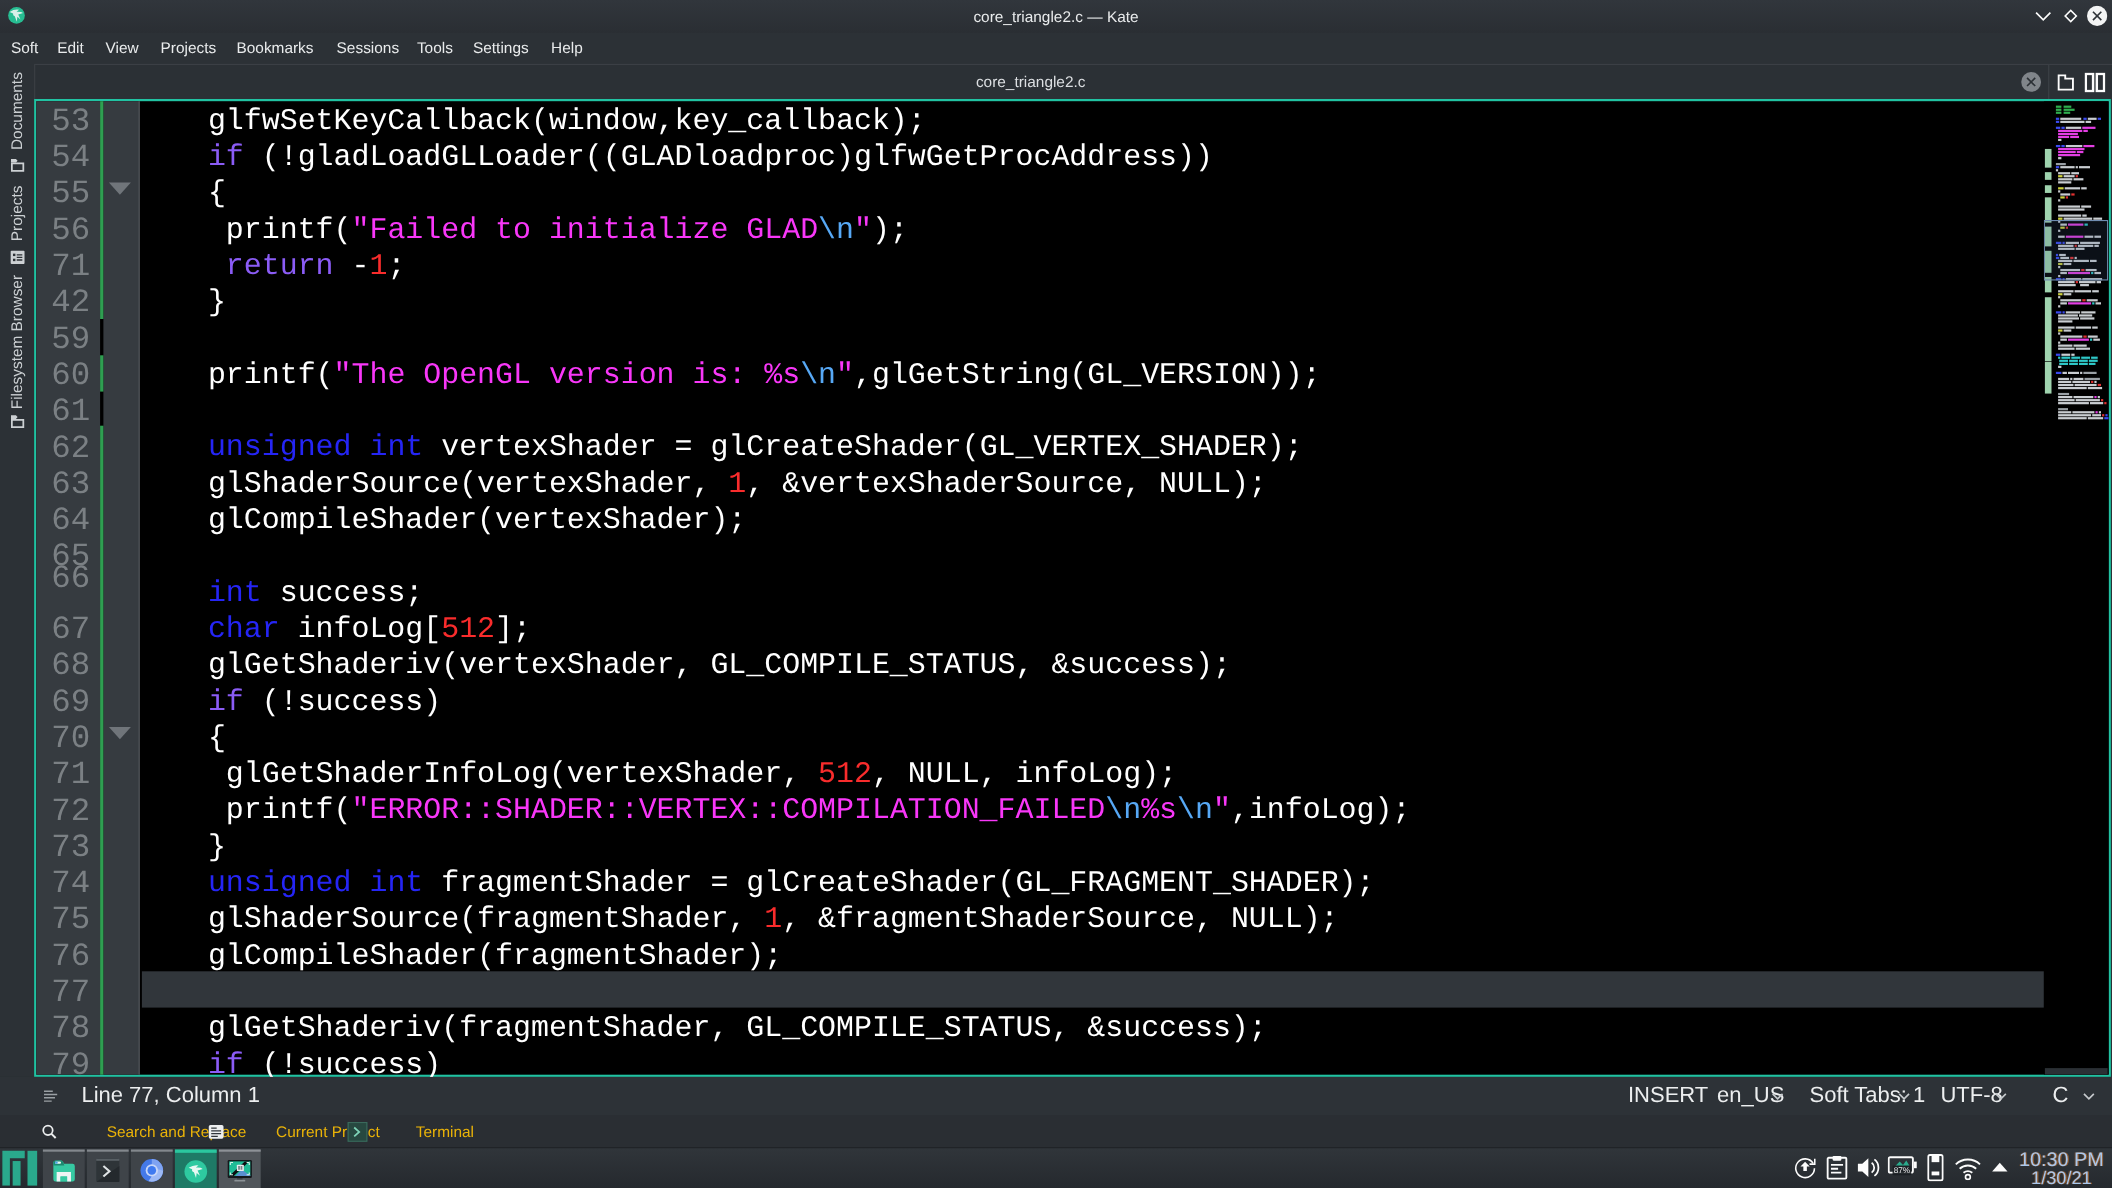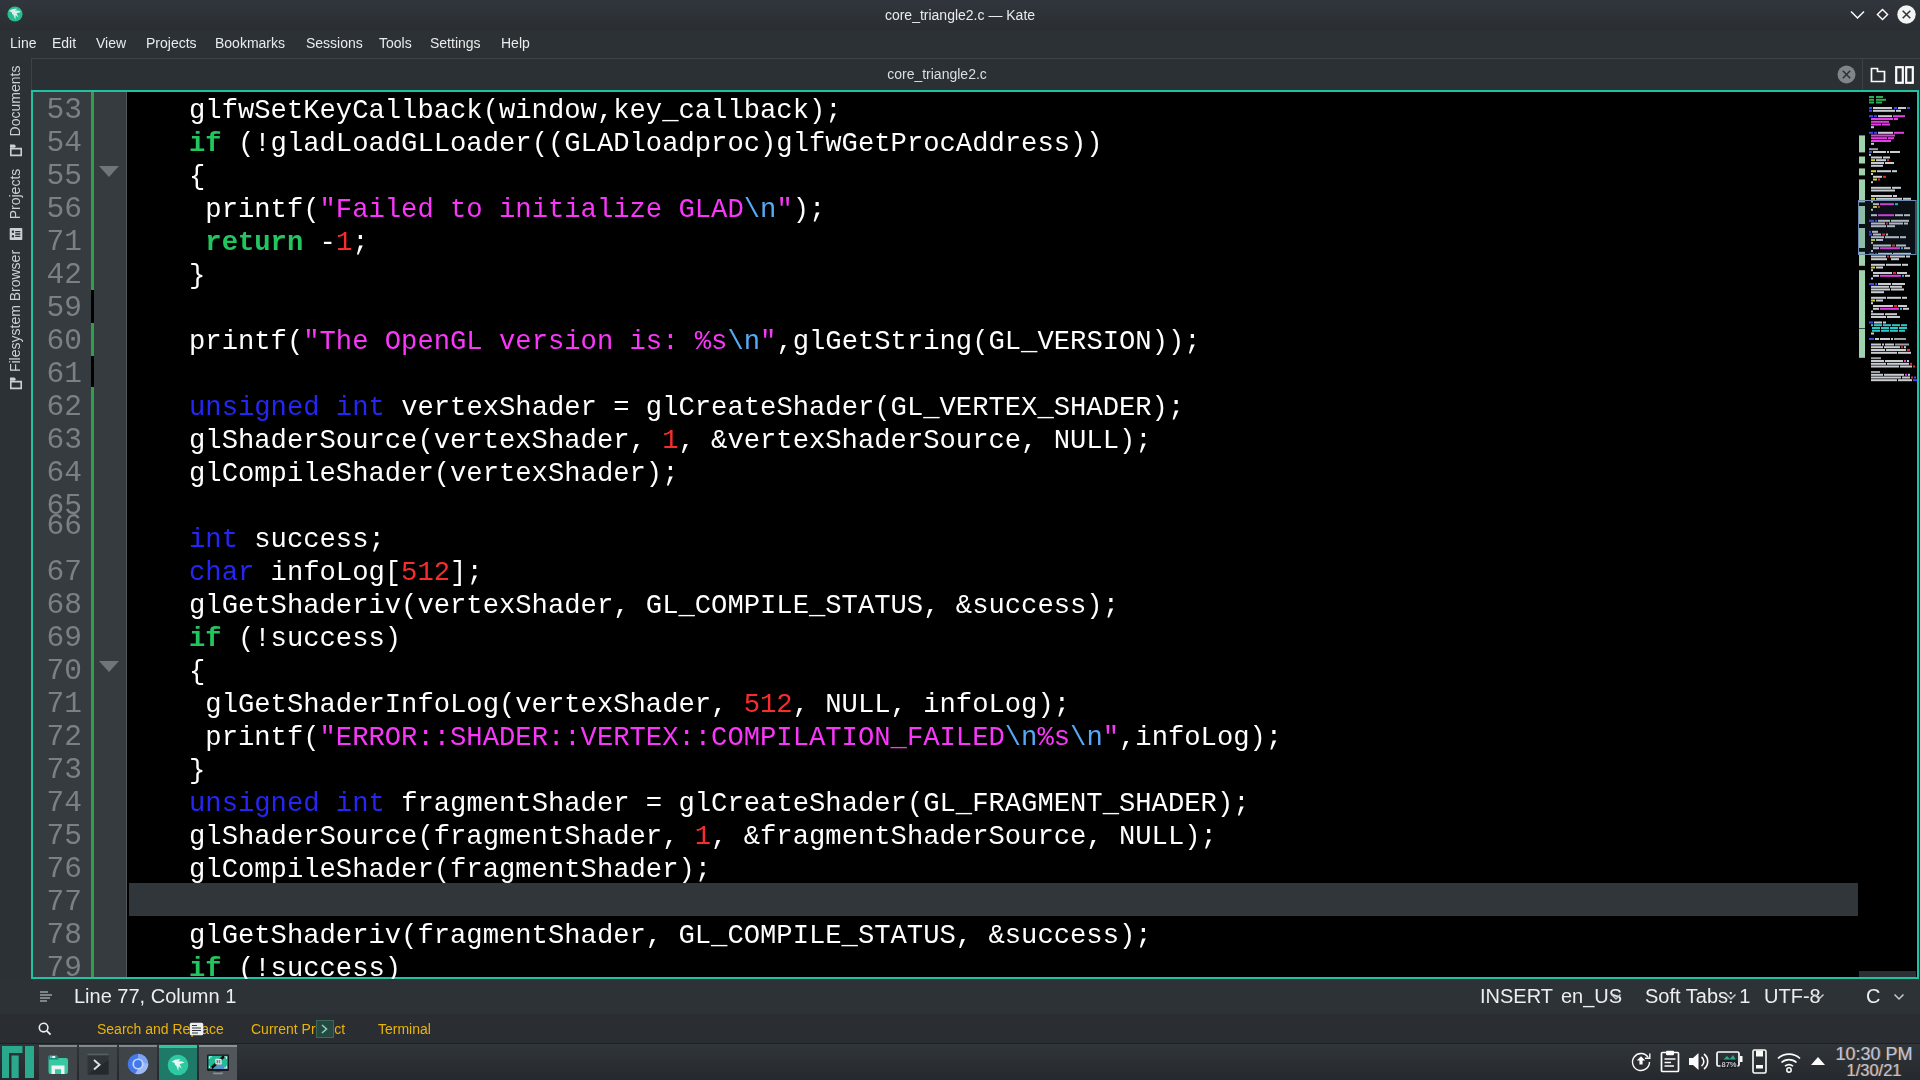--- a/index.html
+++ b/index.html
@@ -33,21 +33,21 @@
   .lnum { position:absolute; left:0; width:49px; text-align:right;
     color:#7b8084; font-family:"Liberation Mono",monospace; font-size:29.5px; line-height:33px; }
   .gmark { position:absolute; left:58px; width:2.5px; background:#2f9e51; }
   .foldarrow { position:absolute; left:66px; width:0; height:0;
     border-left:10px solid transparent; border-right:10px solid transparent;
     border-top:11px solid #70757a; }
   #curline { position:absolute; left:96px; top:791px; width:1729px; height:33px; background:#31363b; }
   #code { position:absolute; left:112px; top:1.5px; width:1700px;
     font-family:"Liberation Mono",monospace; font-size:27.2px; line-height:33px;
     color:#ffffff; white-space:pre;margin-left:44px; }
-  .k { color:#22c55e; font-weight:bold; }
+  .k { color:#8b5cf6; font-weight:normal; }
   .t { color:#2525f5; }
   .s { color:#f837f8; }
   .e { color:#57a8f5; }
   .n { color:#f92c2c; }
   
   #statusbar { left:0; top:979px; width:1920px; height:35px; background:#2d3237; }
   .sbtext { position:absolute; color:#eceeef; font-size:20px; top:0; height:35px; line-height:35px; }
   
   #toolbar { left:0; top:1014px; width:1920px; height:30px; background:#2a2e33; }
   .tbtext { position:absolute; color:#eab308; font-size:14px; top:0; height:30px; line-height:30px;margin-left:40px; }
@@ -71,21 +71,21 @@
     <path d="M1 4.5 L7.5 11 L14 4.5" stroke="#fcfcfc" stroke-width="1.5" fill="none"></path>
   </svg>
   <svg class="abs" style="left:1875px; top:7px" width="15" height="15" viewBox="0 0 15 15">
     <rect x="3.9" y="3.9" width="7.2" height="7.2" transform="rotate(45 7.5 7.5)" stroke="#fcfcfc" stroke-width="1.4" fill="none"></rect>
   </svg>
   <svg class="abs" style="left:1897px; top:5px" width="19" height="19" viewBox="0 0 19 19">
     <circle cx="9.5" cy="9.5" r="9.2" fill="#f3f4f4"></circle>
     <path d="M5.7 5.7 L13.3 13.3 M13.3 5.7 L5.7 13.3" stroke="#2e3338" stroke-width="1.5"></path>
   </svg>
   <div class="abs" id="menubar">
-    <span class="menuitem" style="left:10px">Line</span>
+    <span class="menuitem" style="left:10px">Soft</span>
     <span class="menuitem" style="left:52px">Edit</span>
     <span class="menuitem" style="left:96px">View</span>
     <span class="menuitem" style="left:146px">Projects</span>
     <span class="menuitem" style="left:215px">Bookmarks</span>
     <span class="menuitem" style="left:306px">Sessions</span>
     <span class="menuitem" style="left:379px">Tools</span>
     <span class="menuitem" style="left:430px">Settings</span>
     <span class="menuitem" style="left:501px">Help</span>
   </div>
   <div class="abs" id="tabbar">

